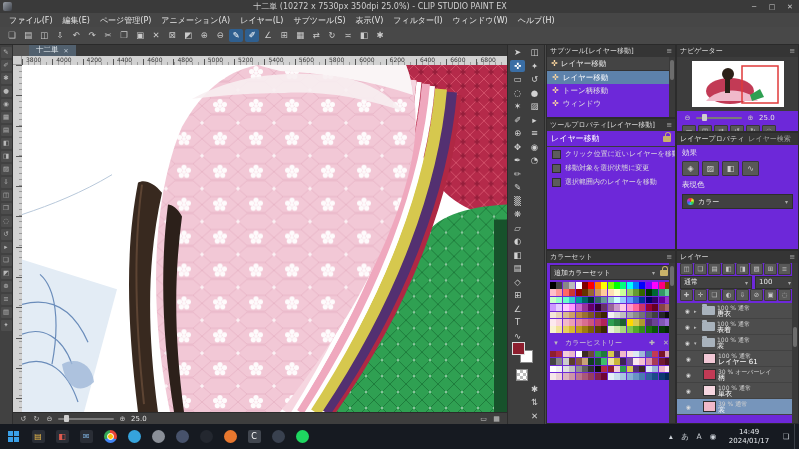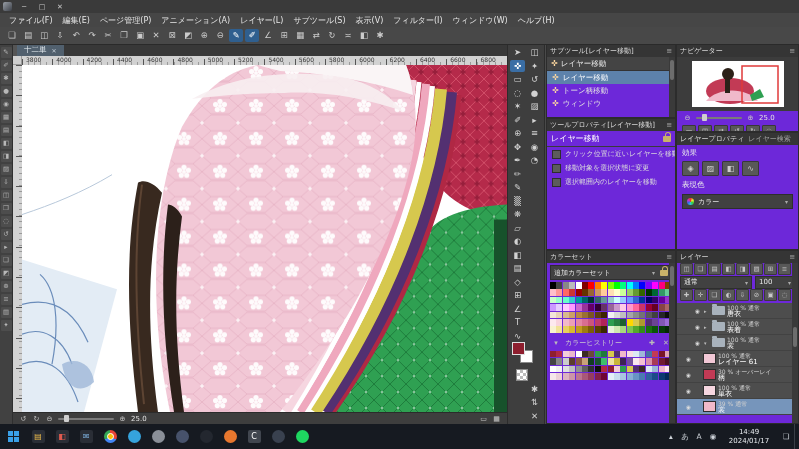--- a/index.html
+++ b/index.html
@@ -15,21 +15,21 @@
   .menubar{position:absolute;top:13px;left:0;right:0;height:14px;background:#464646;display:flex;align-items:center;padding-left:4px;border-bottom:1px solid #2f2f2f;z-index:30}
   .menu-item{padding:0 5px;font-size:8px;color:#e6e6e6;white-space:nowrap}
   .cmdbar{position:absolute;top:27px;left:0;right:0;height:17px;background:#484848;display:flex;align-items:center;gap:2px;padding-left:5px;border-bottom:1px solid #2a2a2a;z-index:30}
   .cmd-icon{width:14px;height:13px;line-height:13px;text-align:center;font-size:8.5px;color:#cbcbcb;border-radius:2px}
   .cmd-icon.active{background:#2f5f8f;color:#fff}
   
   .leftdock{position:absolute;left:0;top:44px;width:13px;bottom:25px;background:#414141;display:flex;flex-direction:column;align-items:center;gap:2px;padding-top:3px;border-right:1px solid #2f2f2f;box-sizing:border-box}
   .dock-icon{width:11px;height:11px;line-height:11px;font-size:6.5px;text-align:center;color:#b8b8b8;background:#4d4d4d;border-radius:1px;flex:none}
   
   .canvas-area{position:absolute;left:13px;top:44px;width:494px;height:380px;background:#555}
-  .doctabs{position:absolute;left:4px;top:0;right:0;height:12px;background:#383838;display:flex;border-bottom:1px solid #2b2b2b}
+  .doctabs{position:absolute;left:16px;top:0;right:0;height:12px;background:#383838;display:flex;border-bottom:1px solid #2b2b2b}
   .doctab{display:flex;align-items:center;gap:5px;padding:0 7px;background:#51606e;color:#eaf0f5;font-size:7.5px}
   .tabx{font-size:6px;color:#c2ccd6}
   .ruler-corner{position:absolute;left:0;top:12px;width:9px;height:9px;background:#cfcfcf;border-right:1px solid #999;border-bottom:1px solid #999;box-sizing:border-box}
   .ruler-top{position:absolute;left:9px;top:12px;right:0;height:9px;background:#d2d2d2;overflow:hidden}
   .ruler-top::before{content:"";position:absolute;left:0;right:0;bottom:0;height:3px;background:repeating-linear-gradient(to right,#9a9a9a 0 1px,transparent 1px 6.06px)}
   .ruler-top::after{content:"";position:absolute;left:0;right:0;bottom:0;height:6px;background:repeating-linear-gradient(to right,#555 0 1px,transparent 1px 30.3px)}
   .tick-label{position:absolute;top:0;font-size:6px;color:#333;z-index:2}
   .ruler-left{position:absolute;left:0;top:21px;width:9px;bottom:12px;background:#d2d2d2;overflow:hidden}
   .ruler-left::before{content:"";position:absolute;top:0;bottom:0;right:0;width:3px;background:repeating-linear-gradient(to bottom,#9a9a9a 0 1px,transparent 1px 6px)}
   .ruler-left::after{content:"";position:absolute;top:0;bottom:0;right:0;width:6px;background:repeating-linear-gradient(to bottom,#555 0 1px,transparent 1px 30.3px)}
@@ -93,21 +93,21 @@
   .rainbow-dot{width:7px;height:7px;border-radius:50%;background:conic-gradient(#e33,#ee3,#3c3,#3cc,#36e,#c3c,#e33);flex:none}
   .lp-dd .arrow{margin-left:auto;color:#aaa;font-size:6px}
   
   #lyIcons1{height:12px;display:flex;gap:1px;align-items:center;padding:0 3px}
   .ly-mini{width:11px;height:10px;line-height:10px;text-align:center;font-size:6.5px;color:#c8c8c8;background:#585858;border:1px solid #3a3a3a;border-radius:1px;flex:none}
   .ly-mode{height:14px;display:flex;align-items:center;gap:3px;padding:0 3px}
   .ly-dd{flex:1;height:11px;background:#414141;border:1px solid #2e2e2e;font-size:7px;display:flex;align-items:center;padding:0 3px;justify-content:space-between;color:#e8e8e8}
   .ly-op{width:32px;height:11px;background:#414141;border:1px solid #2e2e2e;font-size:7px;display:flex;align-items:center;justify-content:space-between;padding:0 3px;color:#e8e8e8;flex:none}
   #lyIcons2{height:12px;display:flex;gap:1px;align-items:center;padding:0 3px}
   #lyList{position:absolute;top:52px;bottom:0;left:0;right:6px;overflow:hidden}
-  .layer-row{height:15px;display:flex;align-items:center;gap:2px;padding:0 16px;border-bottom:1px solid #424242;background:#4d4d4d}
+  .layer-row{height:15px;display:flex;align-items:center;gap:2px;padding:0 6px;border-bottom:1px solid #424242;background:#4d4d4d}
   .layer-row.ind{padding-left:7px}
   .layer-row.selected{background:#7695bb}
   .l-eye{width:9px;font-size:5.5px;color:#ddd;text-align:center;flex:none}
   .l-arrow{width:6px;font-size:5px;color:#bbb;flex:none}
   .l-thumb{width:13px;height:11px;border:1px solid #2e2e2e;box-sizing:border-box;flex:none}
   .l-folder{width:13px;height:9px;background:#a8b2bc;border-radius:1px;position:relative;flex:none}
   .l-folder::before{content:"";position:absolute;left:0;top:-2px;width:5px;height:2px;background:#a8b2bc;border-radius:1px 1px 0 0}
   .l-text{display:flex;flex-direction:column;line-height:7px;overflow:hidden;white-space:nowrap}
   .l-line1{font-size:6px;color:#cfcfcf}
   .l-line2{font-size:7px;color:#fff}
@@ -128,20 +128,21 @@
   .tb-note{width:16px;text-align:center;font-size:7.5px;color:#cfd4da}
   .tb-edge{width:4px;height:25px;border-left:1px solid #3a3f47}
 </style>
 </head>
 <body>
 
 <div id="root">
 
   <div class="titlebar">
     <div class="app-badge"></div>
+    <div class="title-text">十二単 (10272 x 7530px 350dpi 25.0%) - CLIP STUDIO PAINT EX</div>
     <div id="winControls">
         <div class="win-btn">─</div>
         <div class="win-btn">□</div>
         <div class="win-btn">✕</div>
       </div>
   </div>
 
   <div class="menubar" id="menuBar">
       <div class="menu-item">ファイル(F)</div>
       <div class="menu-item">編集(E)</div>

